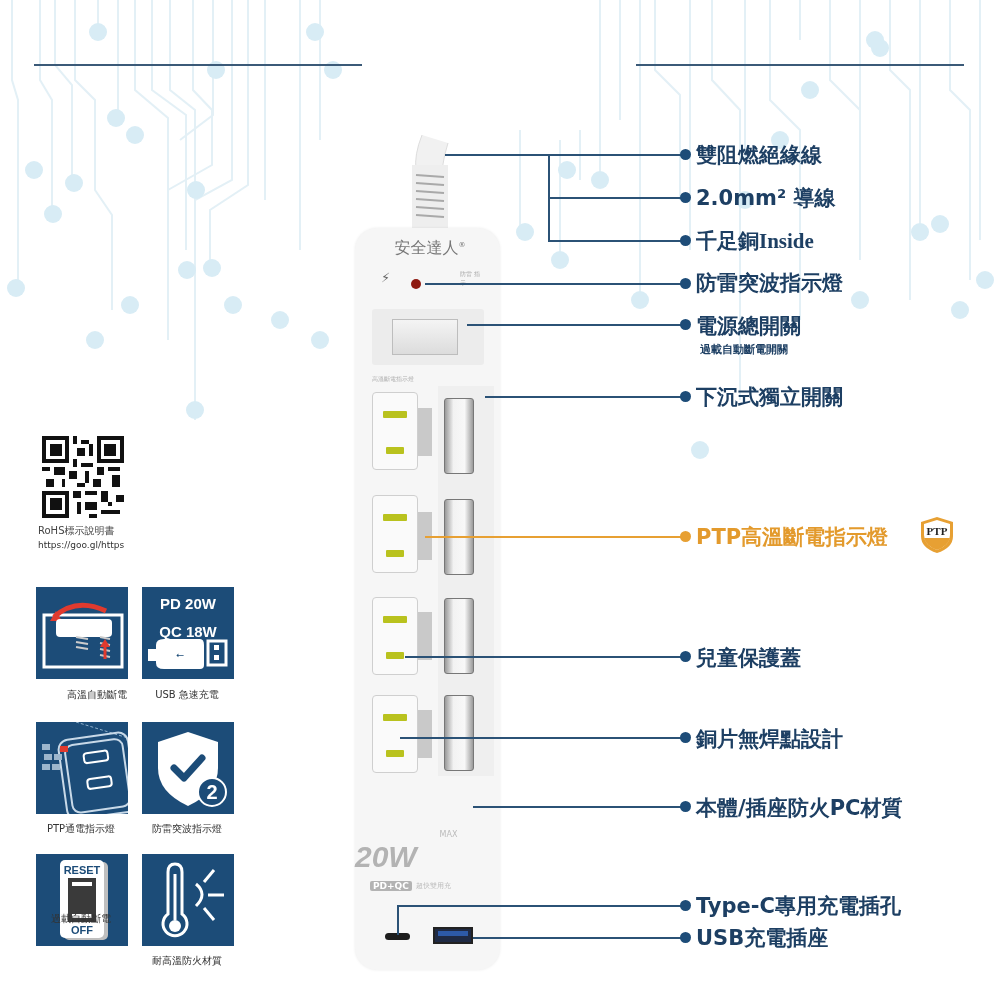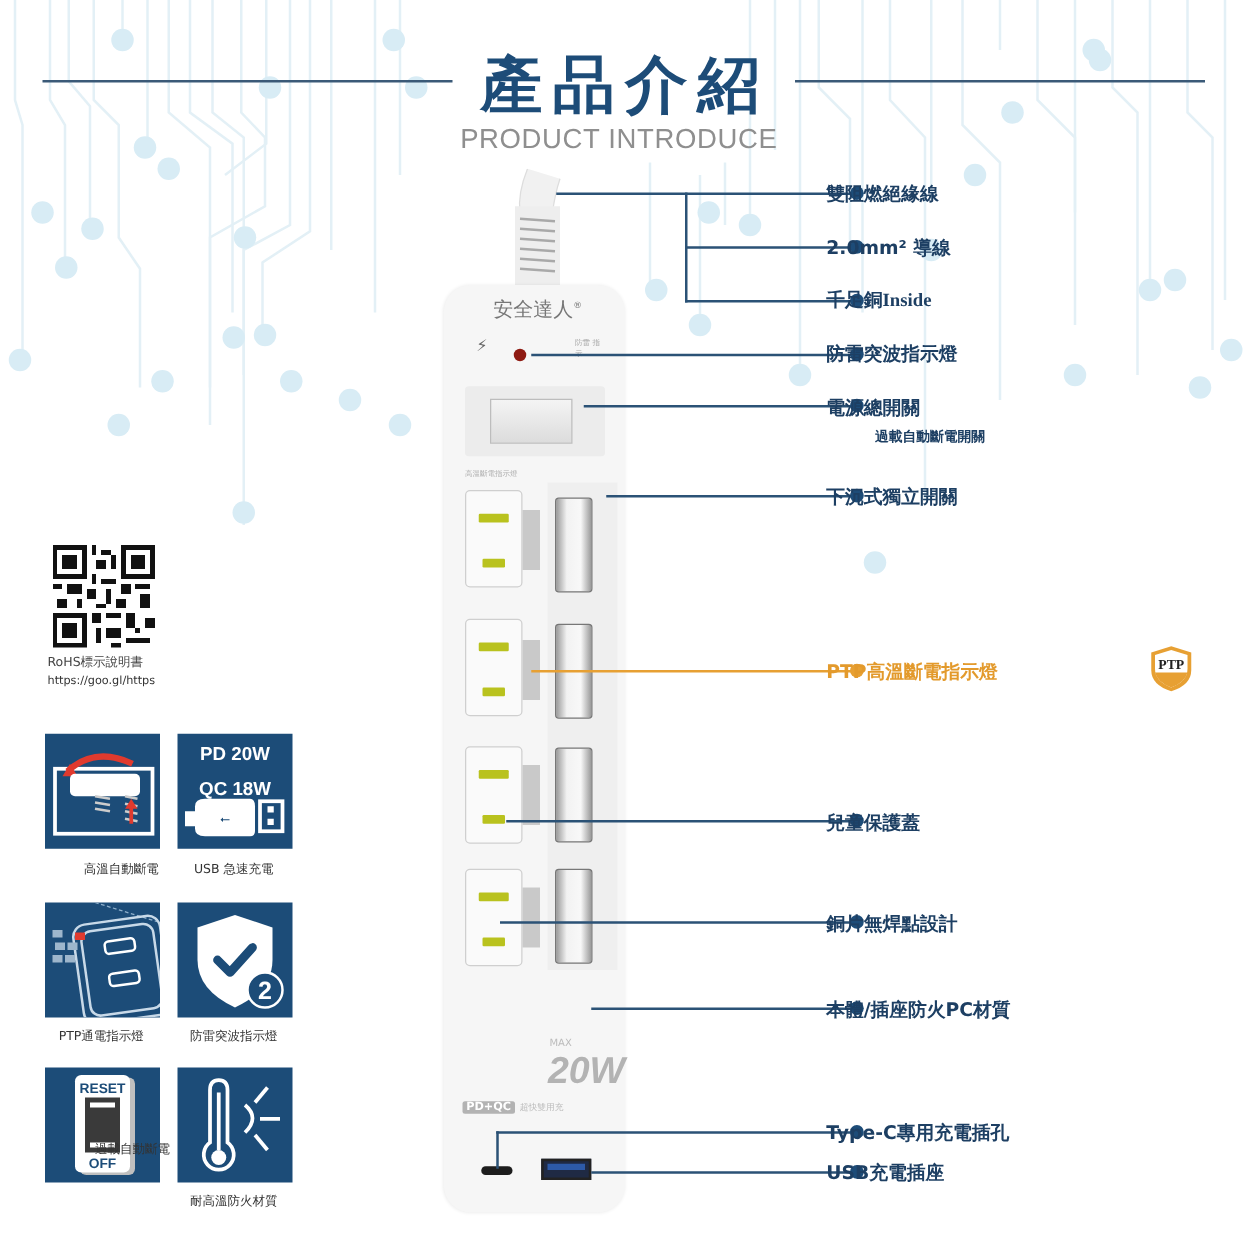--- a/index.html
+++ b/index.html
@@ -25,35 +25,35 @@
   .master-switch .rocker { position: absolute; left: 20px; top: 10px; width: 66px; height: 36px; background: linear-gradient(#f4f4f4,#dcdcdc); border: 1px solid #bdbdbd; }
   .tiny-label { position: absolute; left: 372px; top: 375px; font-size: 6px; color: #b0b0b0; z-index: 3; }
   .outlet { position: absolute; left: 372px; width: 46px; height: 78px; background: #fafafa; border: 1px solid #cfcfcf; border-radius: 4px; z-index: 3; }
   .outlet .slot { position: absolute; left: 10px; width: 24px; height: 7px; background: #b9c21e; border-radius: 1px; }
   .outlet .slot.top { top: 18px; }
   .outlet .slot.bot { top: 54px; width: 18px; left: 13px; }
   .outlet-tab { position: absolute; left: 418px; width: 14px; height: 48px; background: #c9c9c9; z-index: 3; }
   .sw-track { position: absolute; left: 438px; top: 386px; width: 56px; height: 390px; background: #efefef; z-index: 2; }
   .sub-switch { position: absolute; left: 444px; width: 30px; height: 76px; background: linear-gradient(90deg,#9a9a9a,#f2f2f2 30%,#f8f8f8 70%,#9a9a9a); border: 1px solid #777; border-radius: 3px; z-index: 3; }
   .max { position: absolute; left: 376px; top: 830px; width: 145px; text-align: center; font-size: 8px; color: #bbb; z-index: 3; }
-  .watt { position: absolute; left: 355px; top: 840px; width: 145px; text-align: right; font-family: "Liberation Sans", sans-serif; font-style: italic; font-weight: bold; font-size: 30px; color: #b3b3b3; z-index: 3; }
+  .watt { position: absolute; left: 355px; top: 840px; width: 145px; text-align: left; font-family: "Liberation Sans", sans-serif; font-style: italic; font-weight: bold; font-size: 30px; color: #b3b3b3; z-index: 3; }
   .pdqc { position: absolute; left: 370px; top: 881px; z-index: 3; font-size: 9px; display: flex; gap: 4px; align-items: center; }
   .pdqc .badge { background: #b3b3b3; color: #fff; font-weight: bold; padding: 0 3px; border-radius: 2px; }
   .pdqc .txt { color: #bbb; font-size: 7px; }
   .port-c { position: absolute; left: 385px; top: 933px; width: 25px; height: 7px; background: #1d1d1d; border-radius: 4px; z-index: 3; }
   .port-a { position: absolute; left: 433px; top: 927px; width: 40px; height: 17px; background: #1f2a44; border: 2px solid #222; z-index: 3; }
   .port-a::after { content: ""; position: absolute; left: 3px; top: 2px; width: 30px; height: 5px; background: #2d5aa8; }
 
   
   .conn { position: absolute; height: 2px; background: #2b5276; z-index: 4; }
   .conn.v { width: 2px; height: auto; }
   .conn.orange { background: #e7a033; }
   .dot { position: absolute; width: 11px; height: 11px; border-radius: 50%; background: #1d4c78; z-index: 5; }
   .dot.orange { background: #e7a033; }
-  .feat { position: absolute; left: 661px; font-size: 15px; font-weight: bold; color: #1d3f63; z-index: 5; white-space: nowrap; line-height: 26px; }
+  .feat { position: absolute; left: 696px; font-size: 21px; font-weight: bold; color: #1d3f63; z-index: 5; white-space: nowrap; line-height: 26px; }
   .feat.orange { color: #e39a2c; }
   .feat-sub { position: absolute; left: 700px; font-size: 11px; font-weight: bold; color: #1d3f63; z-index: 5; }
   .ptp-shield { position: absolute; left: 918px; top: 516px; width: 38px; height: 38px; z-index: 5; }
 
   
   .qr { position: absolute; left: 42px; top: 436px; width: 82px; height: 82px; z-index: 3; }
   .qr-cap { position: absolute; left: 38px; top: 524px; font-size: 10px; color: #444; z-index: 3; line-height: 14px; }
   .qr-cap .url { font-size: 9px; color: #333; }
   .icon-tile { position: absolute; width: 92px; height: 92px; background: #1c4c78; z-index: 3; overflow: hidden; }
   .icon-cap { position: absolute; width: 110px; text-align: center; font-size: 10px; color: #333; z-index: 3; }
@@ -134,22 +134,20 @@
     <circle cx="985" cy="280" r="9"></circle>
       <circle cx="860" cy="300" r="9"></circle>
       <circle cx="700" cy="450" r="9"></circle>
       <circle cx="875" cy="40" r="9"></circle>
   </g>
 </svg>
 
 <div class="title-wrap">
   <div class="title-line" style="left:34px; width:328px;"></div>
   <div class="title-line" style="left:636px; width:328px;"></div>
-  <div class="title-main">產品介紹</div>
-  <div class="title-sub">PRODUCT INTRODUCE</div>
 </div>
 
 <svg class="cord" viewBox="0 0 42 100">
   <path d="M14 0 Q6 20 8 35 L34 35 Q36 20 40 8" fill="#f1f1f1" stroke="#ddd"></path>
   <rect x="4" y="30" width="36" height="70" fill="#eeeeee"></rect>
   <g stroke="#a9a9a9" stroke-width="2">
     <line x1="8" y1="40" x2="36" y2="42"></line>
       <line x1="8" y1="48" x2="36" y2="50"></line>
       <line x1="8" y1="56" x2="36" y2="58"></line>
     <line x1="8" y1="64" x2="36" y2="66"></line>
@@ -373,21 +371,21 @@
   <svg width="92" height="92" viewBox="0 0 92 92">
     <rect x="28" y="8" width="44" height="78" rx="5" fill="#bfbfbf"></rect>
     <rect x="24" y="6" width="44" height="78" rx="5" fill="#fff"></rect>
     <text x="46" y="20" text-anchor="middle" font-size="11" font-weight="bold" fill="#1c4c78" font-family="Liberation Sans, sans-serif">RESET</text>
     <rect x="32" y="24" width="28" height="44" fill="#3a3a3a"></rect>
     <rect x="36" y="28" width="20" height="4" fill="#fff"></rect>
     <rect x="36" y="60" width="20" height="4" fill="#fff"></rect>
     <text x="46" y="80" text-anchor="middle" font-size="11" font-weight="bold" fill="#1c4c78" font-family="Liberation Sans, sans-serif">OFF</text>
   </svg>
 </div>
-<div class="icon-cap" style="left:26px; top:912px;text-align:right;">過載自動斷電</div>
+<div class="icon-cap" style="left:26px; top:912px;">過載自動斷電</div>
 
 <div class="icon-tile" style="left:142px; top:854px;">
   <svg width="92" height="92" viewBox="0 0 92 92">
     <path d="M26 60 L26 18 Q26 10 33 10 Q40 10 40 18 L40 60 A12 12 0 1 1 26 60 Z" fill="none" stroke="#fff" stroke-width="3"></path>
     <line x1="33" y1="20" x2="33" y2="66" stroke="#fff" stroke-width="3"></line>
     <circle cx="33" cy="72" r="6" fill="#fff"></circle>
     <path d="M54 30 Q66 40 54 52" fill="none" stroke="#fff" stroke-width="3"></path>
     <g stroke="#fff" stroke-width="3">
         <line x1="62" y1="28" x2="72" y2="16"></line>
         <line x1="66" y1="41" x2="82" y2="41"></line>

